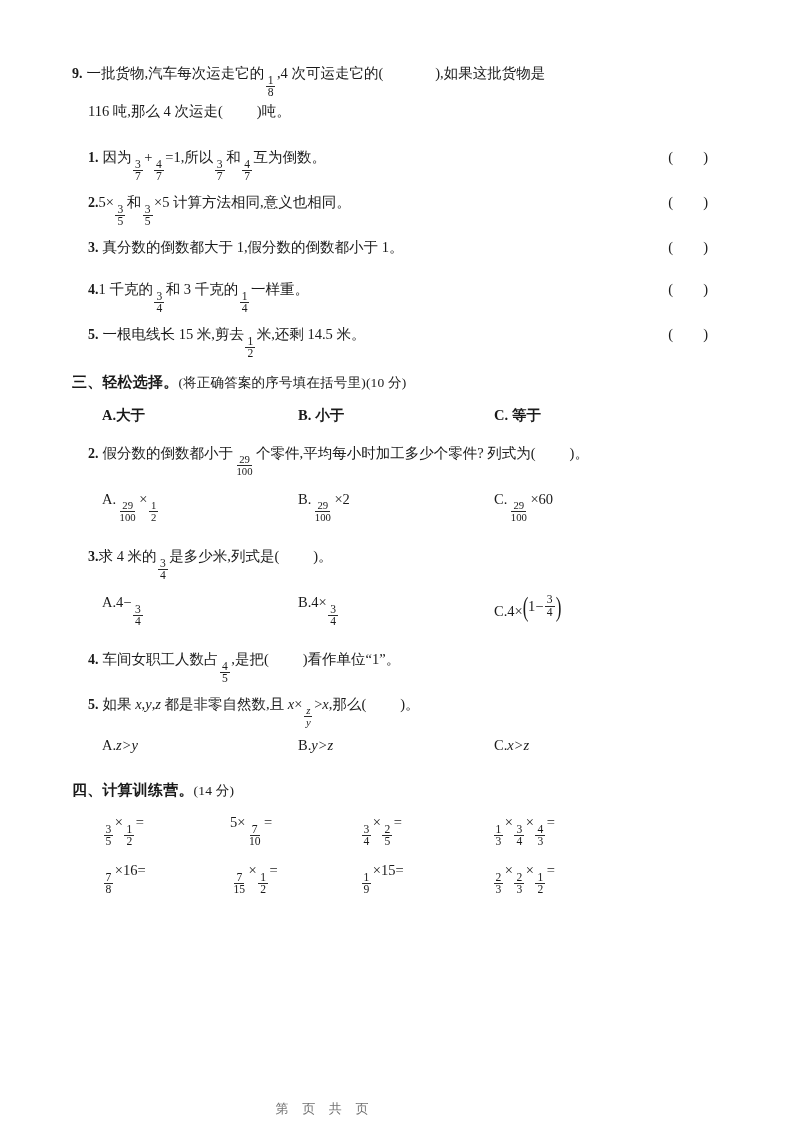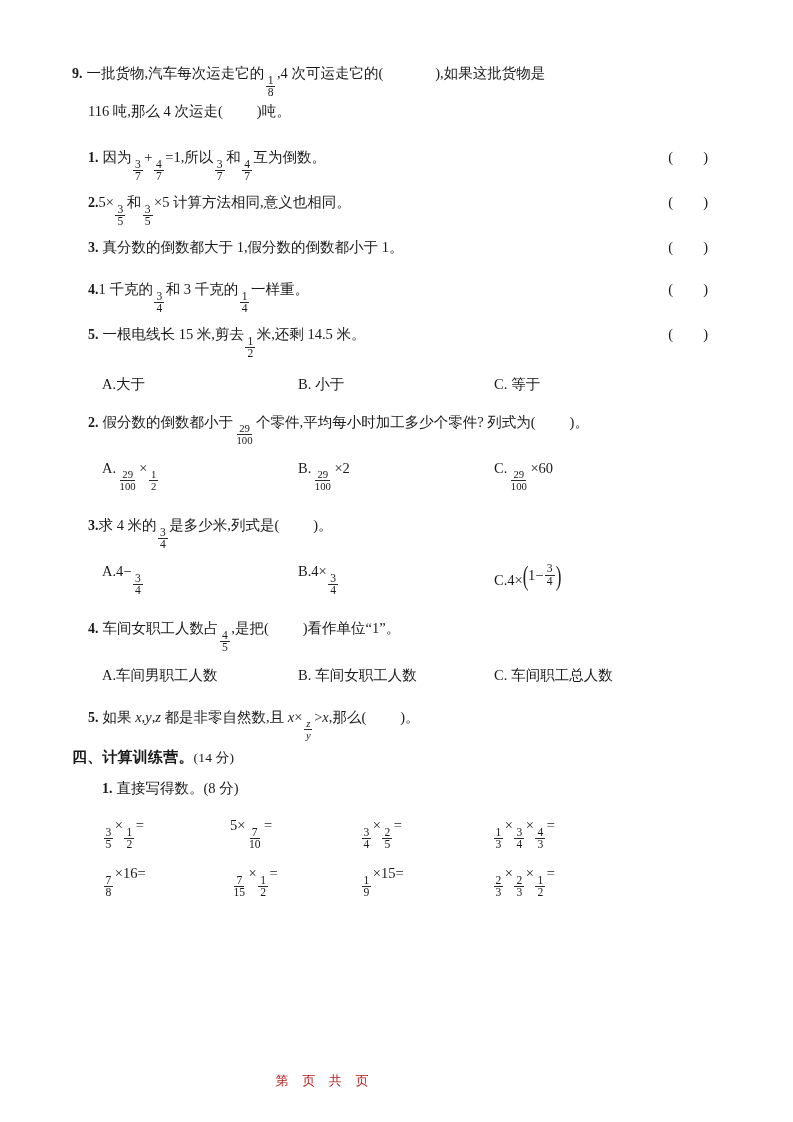--- a/index.html
+++ b/index.html
@@ -138,26 +138,26 @@
   .cell.c1 { left: 128px; }
   .cell.c2 { left: 258px; }
   .cell.c3 { left: 390px; }
 
   .var { font-style: italic; font-family: "Liberation Serif", serif; }
 
   
   .footer {
     position: absolute;
     left: 0;
-    top: 1072px;
+    top: 1100px;
     width: 649px;
     text-align: center;
     font-size: 13px;
     letter-spacing: 5px;
-    color: #b91c1c;
+    color: #737373;
     font-family: "Liberation Sans", sans-serif;
   }
   .sp4 { display:inline-block; width:4px; }
 </style>
 </head>
 <body>
 
 <div class="page">
   <div class="content">
 
@@ -218,22 +218,25 @@
     </div>
 
     <div class="row indent1" style="height:48px;margin-left:16px;">
       <span class="qnum">5.</span><span class="sp4"></span>一根电线长 15 米,剪去<span class="frac">
           <span class="num">1</span>
           <span class="den">2</span>
         </span>米,还剩 14.5 米。
       <span class="jbox"><span>(</span><span class="gap"></span><span>)</span></span>
     </div>
 
-
-    <div class="opts" style="height:40px;">
+    <div class="row sec-head" style="height:31px;">
+      <span>三、轻松选择。</span><span class="pts">(将正确答案的序号填在括号里)(10 分)</span>
+    </div>
+
+    <div class="opts" style="height:40px;font-weight:bold;">
       <span class="opt a"><span>A.</span><span>大于</span></span>
       <span class="opt b"><span>B.</span><span class="sp4"></span><span>小于</span></span>
       <span class="opt c"><span>C.</span><span class="sp4"></span><span>等于</span></span>
     </div>
 
     <div class="row indent1" style="height:45px;">
       <span class="qnum">2.</span><span class="sp4"></span><span>假分数的倒数都小于</span><span class="frac sm">
           <span class="num">29</span>
           <span class="den">100</span>
         </span><span>个零件,平均每小时加工多少个零件? 列式为(</span><span class="blank-sm"></span><span>)。</span>
@@ -276,40 +279,37 @@
               <span class="den">4</span>
             </span><span class="pR">)</span></span></span>
     </div>
 
     <div class="row indent1" style="height:45px;">
       <span class="qnum">4.</span><span class="sp4"></span><span>车间女职工人数占</span><span class="frac">
           <span class="num">4</span>
           <span class="den">5</span>
         </span><span>,是把(</span><span class="blank-sm"></span><span>)看作单位“1”。</span>
     </div>
-    <div class="opts" style="height:44px;">
-      <span class="opt a"><span>A.</span><span>车间男职工人数</span></span>
-      <span class="opt b"><span>B.</span><span class="sp4"></span><span>车间女职工人数</span></span>
-      <span class="opt c"><span>C.</span><span class="sp4"></span><span>车间职工总人数</span></span>
-    </div>
 
     <div class="row indent1" style="height:40px;">
       <span class="qnum">5.</span><span class="sp4"></span>如果 <span class="var">x</span>,<span class="var">y</span>,<span class="var">z</span> 都是非零自然数,且 <span class="var">x</span>×<span class="frac sm">
           <span class="num var">z</span>
           <span class="den var">y</span>
         </span>&gt;<span class="var">x</span>,那么(<span class="blank-sm"></span>)。
     </div>
+    <div class="opts" style="height:46px;">
+      <span class="opt a"><span>A.</span><span class="var">z&gt;y</span></span>
+      <span class="opt b"><span>B.</span><span class="var">y&gt;z</span></span>
+      <span class="opt c"><span>C.</span><span class="var">x&gt;z</span></span>
+    </div>
 
     <div class="row sec-head" style="height:31px;">
       <span>四、计算训练营。</span><span class="pts">(14 分)</span>
     </div>
 
-    <div class="row indent2" style="height:36px;">
-      <span class="qnum">1.</span><span class="sp4"></span><span>直接写得数。</span><span class="pts">(8 分)</span>
-    </div>
 
     <div class="calcgrid" style="height:48px;">
       <span class="cell c0"><span class="frac">
             <span class="num">3</span>
             <span class="den">5</span>
           </span><span>×</span><span class="frac">
             <span class="num">1</span>
             <span class="den">2</span>
           </span><span>=</span></span>
       <span class="cell c1"><span>5</span><span>×</span><span class="frac">

